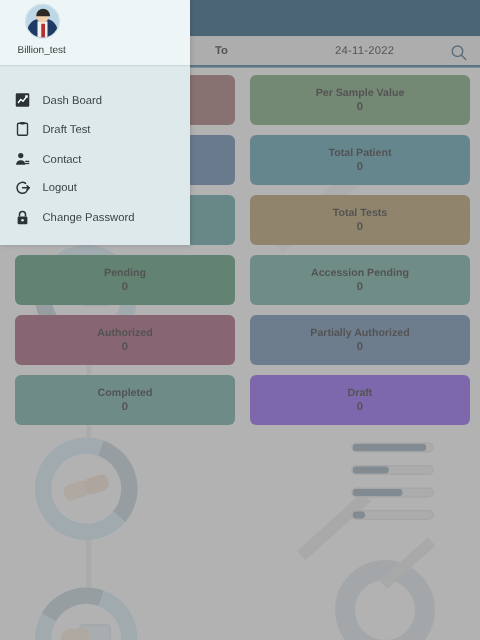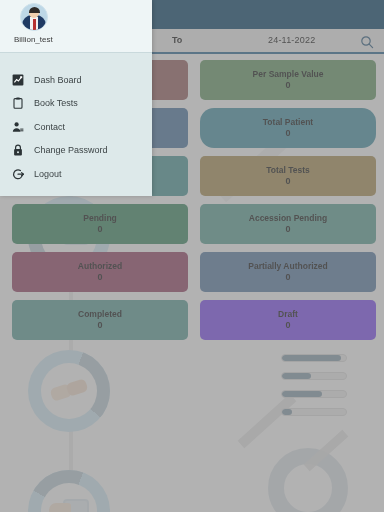--- a/index.html
+++ b/index.html
@@ -310,21 +310,21 @@
           <div class="c-value">0</div>
         </div>
         <div class="card" style="background: rgb(118, 165, 119);">
           <div class="c-label">Per Sample Value</div>
           <div class="c-value">0</div>
         </div>
         <div class="card" style="background: rgb(91, 132, 171);">
           <div class="c-label">Total Order</div>
           <div class="c-value">0</div>
         </div>
-        <div class="card" style="background: rgb(87, 158, 176); border-radius: 14px;">
+        <div class="card" style="background: rgb(87, 158, 176);">
           <div class="c-label">Total Patient</div>
           <div class="c-value">0</div>
         </div>
         <div class="card" style="background: rgb(91, 163, 163);">
           <div class="c-label">Total Sample</div>
           <div class="c-value">0</div>
         </div>
         <div class="card" style="background: rgb(179, 156, 100);">
           <div class="c-label">Total Tests</div>
           <div class="c-value">0</div>
@@ -409,49 +409,49 @@
           </span>
           <span class="menu-label">Dash Board</span>
         </div>
         <div class="menu-item">
           <span class="menu-icon">
             <svg width="12" height="12" viewBox="0 0 12 12">
               <rect x="2" y="1.6" width="8" height="9.6" rx="1" fill="none" stroke="#2b3336" stroke-width="1.1"></rect>
               <rect x="4.2" y="0.5" width="3.6" height="2" rx="0.6" fill="#2b3336"></rect>
             </svg>
           </span>
-          <span class="menu-label">Book Tests</span>
+          <span class="menu-label">Draft Test</span>
         </div>
         <div class="menu-item">
           <span class="menu-icon">
             <svg width="12" height="12" viewBox="0 0 12 12">
               <circle cx="4.6" cy="3.4" r="2.1" fill="#2b3336"></circle>
               <path d="M0.8 10.8c0-2.2 1.7-3.6 3.8-3.6s3.8 1.4 3.8 3.6z" fill="#2b3336"></path>
               <rect x="8.2" y="7.6" width="3.2" height="1" fill="#2b3336"></rect>
               <rect x="8.2" y="9.3" width="3.2" height="1" fill="#2b3336"></rect>
             </svg>
           </span>
           <span class="menu-label">Contact</span>
         </div>
         <div class="menu-item">
           <span class="menu-icon">
             <svg width="12" height="12" viewBox="0 0 12 12">
+              <path d="M8.4 2.6A4.4 4.4 0 1 0 10.4 6.2" fill="none" stroke="#2b3336" stroke-width="1.2" stroke-linecap="round"></path>
+              <line x1="6" y1="6.2" x2="11.4" y2="6.2" stroke="#2b3336" stroke-width="1.2" stroke-linecap="round"></line>
+              <polyline points="9.6,4.6 11.4,6.2 9.6,7.8" fill="none" stroke="#2b3336" stroke-width="1.2" stroke-linecap="round" stroke-linejoin="round"></polyline>
+            </svg>
+          </span>
+          <span class="menu-label">Logout</span>
+        </div>
+        <div class="menu-item">
+          <span class="menu-icon">
+            <svg width="12" height="12" viewBox="0 0 12 12">
               <path d="M3.6 5.2V3.6a2.4 2.4 0 0 1 4.8 0v1.6" fill="none" stroke="#2b3336" stroke-width="1.2"></path>
               <rect x="2.1" y="5.1" width="7.8" height="6.3" rx="1" fill="#2b3336"></rect>
               <circle cx="6" cy="8.2" r="1" fill="#dde9ea"></circle>
             </svg>
           </span>
           <span class="menu-label">Change Password</span>
         </div>
-        <div class="menu-item">
-          <span class="menu-icon">
-            <svg width="12" height="12" viewBox="0 0 12 12">
-              <path d="M8.4 2.6A4.4 4.4 0 1 0 10.4 6.2" fill="none" stroke="#2b3336" stroke-width="1.2" stroke-linecap="round"></path>
-              <line x1="6" y1="6.2" x2="11.4" y2="6.2" stroke="#2b3336" stroke-width="1.2" stroke-linecap="round"></line>
-              <polyline points="9.6,4.6 11.4,6.2 9.6,7.8" fill="none" stroke="#2b3336" stroke-width="1.2" stroke-linecap="round" stroke-linejoin="round"></polyline>
-            </svg>
-          </span>
-          <span class="menu-label">Logout</span>
-        </div>
       </div>
   </div>
 
 </div>
 
 </body></html>

